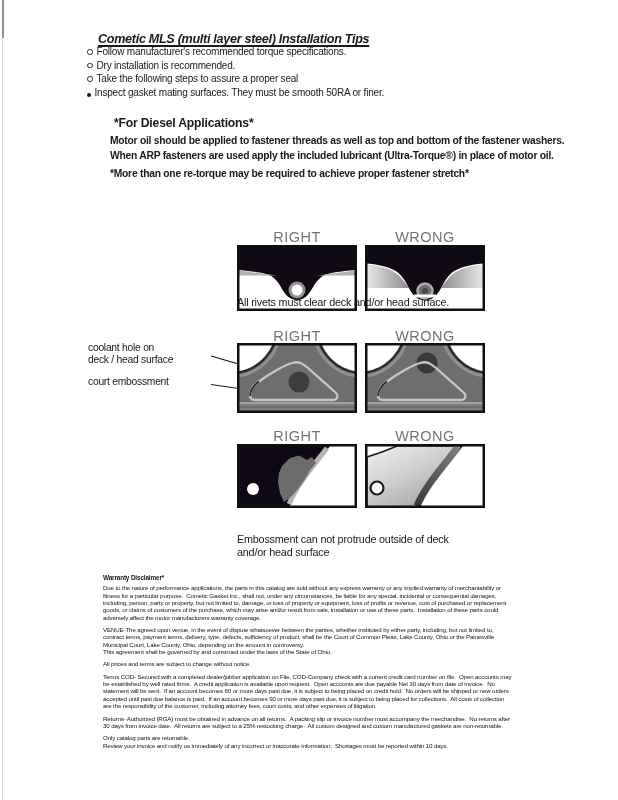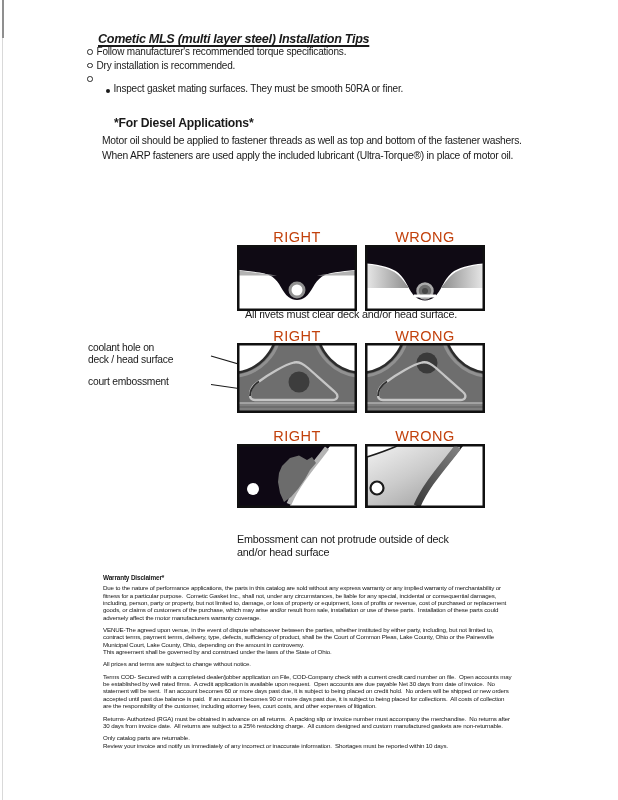--- a/index.html
+++ b/index.html
@@ -17,29 +17,29 @@
   .title{
     position:absolute;left:98px;top:24px;
     font-size:12.6px;font-weight:bold;letter-spacing:-0.3px;
     text-decoration:underline;text-underline-offset:2px;text-decoration-thickness:1.5px;
     white-space:nowrap;
     font-style:italic;
   }
 
   .tips{position:absolute;left:87px;top:45px;font-size:10px;letter-spacing:-0.2px;}
   .tip-row{display:flex;align-items:flex-start;line-height:13.6px;}
-  .tip-row.sub{margin-left:19px;align-items:center;}
+  .tip-row.sub{align-items:center;}
   .b-open{flex:0 0 auto;width:3.5px;height:3.5px;border:1px solid #2a2a2a;border-radius:50%;margin:4px 4px 0 0;}
   .b-fill{flex:0 0 auto;width:4px;height:4px;background:#1a1a1a;border-radius:50%;margin:4.5px 3.5px 0 0;}
 
   .diesel{position:absolute;left:98px;top:116px;width:450px;font-size:10.3px;letter-spacing:-0.25px;}
   .diesel h2{font-size:12.2px;font-weight:bold;margin:0 0 4px 16px;letter-spacing:-0.2px;}
-  .diesel p{margin:0 0 4px 4px;line-height:14.6px;white-space:pre;}
-
-  .hdr{position:absolute;width:120px;text-align:center;font-size:14.5px;letter-spacing:0.5px;color:#c2410c;}
+  .diesel p{margin:0 0 4px 12px;line-height:14.6px;white-space:pre;font-weight:bold;}
+
+  .hdr{position:absolute;width:120px;text-align:center;font-size:14.5px;letter-spacing:0.5px;color:#737373;}
   .panel{position:absolute;}
   .cap{position:absolute;left:237px;font-size:10.8px;letter-spacing:-0.2px;line-height:12.6px;white-space:pre;}
 
   .ann{position:absolute;left:88px;width:122px;text-align:left;font-size:10.3px;letter-spacing:-0.25px;line-height:12.2px;white-space:pre;}
   .leaders{position:absolute;left:208px;top:348px;}
 
   .legal{position:absolute;left:103px;top:574px;width:430px;font-size:6.2px;letter-spacing:-0.15px;line-height:7.35px;color:#151515;}
   .legal h3{font-size:6.4px;font-weight:bold;margin:0 0 3px 0;}
   .legal p{margin:0 0 5px 0;white-space:pre;}
 
@@ -58,31 +58,33 @@
     <div class="tip-row">
       <span class="b-open"></span>
       <span>Follow manufacturer's recommended torque specifications.</span>
     </div>
     <div class="tip-row">
       <span class="b-open"></span>
       <span>Dry installation is recommended.</span>
     </div>
     <div class="tip-row">
       <span class="b-open"></span>
+      <span>Take the following steps to assure a proper seal</span>
     </div>
     <div class="tip-row sub">
       <span class="b-fill"></span>
       <span>Inspect gasket mating surfaces.  They must be smooth 50RA or finer.</span>
     </div>
   </div>
 
   <div class="diesel">
     <h2>*For Diesel Applications*</h2>
     <p>Motor oil should be applied to fastener threads as well as top and bottom of the fastener washers.
 When ARP fasteners are used apply the included lubricant (Ultra-Torque®) in place of motor oil.</p>
+    <p>*More than one re-torque may be required to achieve proper fastener stretch*</p>
   </div>
 
   <div class="hdr" style="left:237px;top:229px;">RIGHT</div>
   <div class="hdr" style="left:365px;top:229px;">WRONG</div>
 
   <svg class="panel" style="left:237px;top:245px;" width="120" height="66" viewBox="0 0 120 66">
     <rect x="2" y="2" width="116" height="62" fill="#ffffff"></rect>
     <path d="M2,2 H118 V25 C104,26.5 91,27.5 85,31.5 C76.5,37.5 75,47 68.5,52 C63.5,56 56.5,56 51.5,52 C45,47 43.5,37.5 35,31.5 C29,27.5 16,26.5 2,25 Z" fill="#0f0a14"></path>
     <path d="M2,25.5 L40,30.5 L2,30.5 Z" fill="#b2b2b2"></path>
     <path d="M118,25.5 L80,30.5 L118,30.5 Z" fill="#b2b2b2"></path>
@@ -105,21 +107,21 @@
     <rect x="2" y="2" width="116" height="62" fill="#ffffff"></rect>
     <path d="M2,2 H118 V18.5 C104,20 93,22.5 86.5,28 C78,35.5 76.5,46 69.5,52 C64,56.5 56,56.5 50.5,52 C43.5,46 42,35.5 33.5,28 C27,22.5 16,20 2,18.5 Z" fill="#0f0a14"></path>
     <path d="M2,19.5 C15,21 25,23.5 32,29 C38.5,34.5 41,39.5 44,43 L2,43 Z" fill="url(#r1wL)"></path>
     <path d="M118,19.5 C105,21 95,23.5 88,29 C81.5,34.5 79,39.5 76,43 L118,43 Z" fill="url(#r1wR)"></path>
     <circle cx="60" cy="46" r="7.5" fill="#6f6f6f" stroke="#ababab" stroke-width="2.5"></circle>
     <circle cx="60" cy="46" r="3" fill="#474747"></circle>
     <rect x="49" y="49.5" width="22" height="3" fill="#ffffff"></rect>
     <rect x="1.25" y="1.25" width="117.5" height="63.5" fill="none" stroke="#101010" stroke-width="2.5"></rect>
   </svg>
 
-  <div class="cap" style="top:308px;margin-left:8px;">All rivets must clear deck and/or head surface.</div>
+  <div class="cap" style="top:296px;">All rivets must clear deck and/or head surface.</div>
 
   <div class="hdr" style="left:237px;top:328px;">RIGHT</div>
   <div class="hdr" style="left:365px;top:328px;">WRONG</div>
 
   <div class="ann" style="top:342px;">coolant hole on
 deck / head surface</div>
   <div class="ann" style="top:376px;">court embossment</div>
   <svg class="leaders" width="95" height="50" viewBox="0 0 95 50">
     <line x1="3" y1="8" x2="89" y2="33" stroke="#1a1a1a" stroke-width="1.1"></line>
     <line x1="3" y1="36.5" x2="55" y2="44" stroke="#1a1a1a" stroke-width="1.1"></line>

